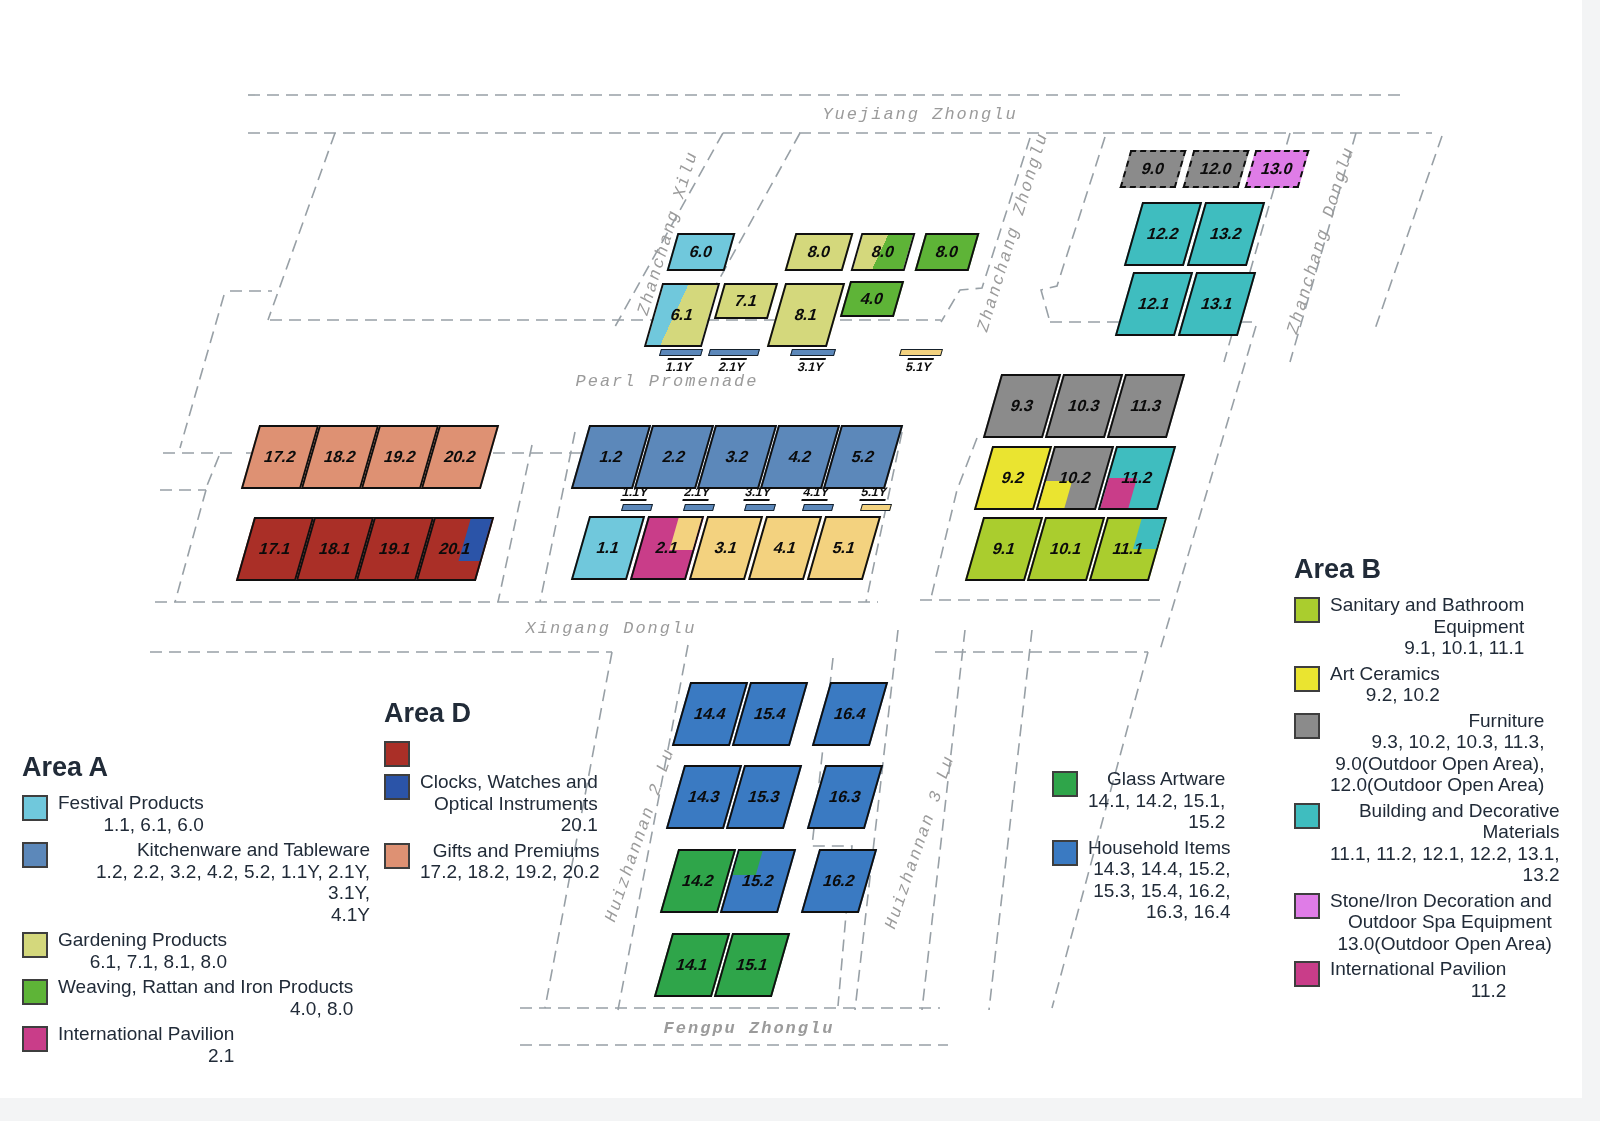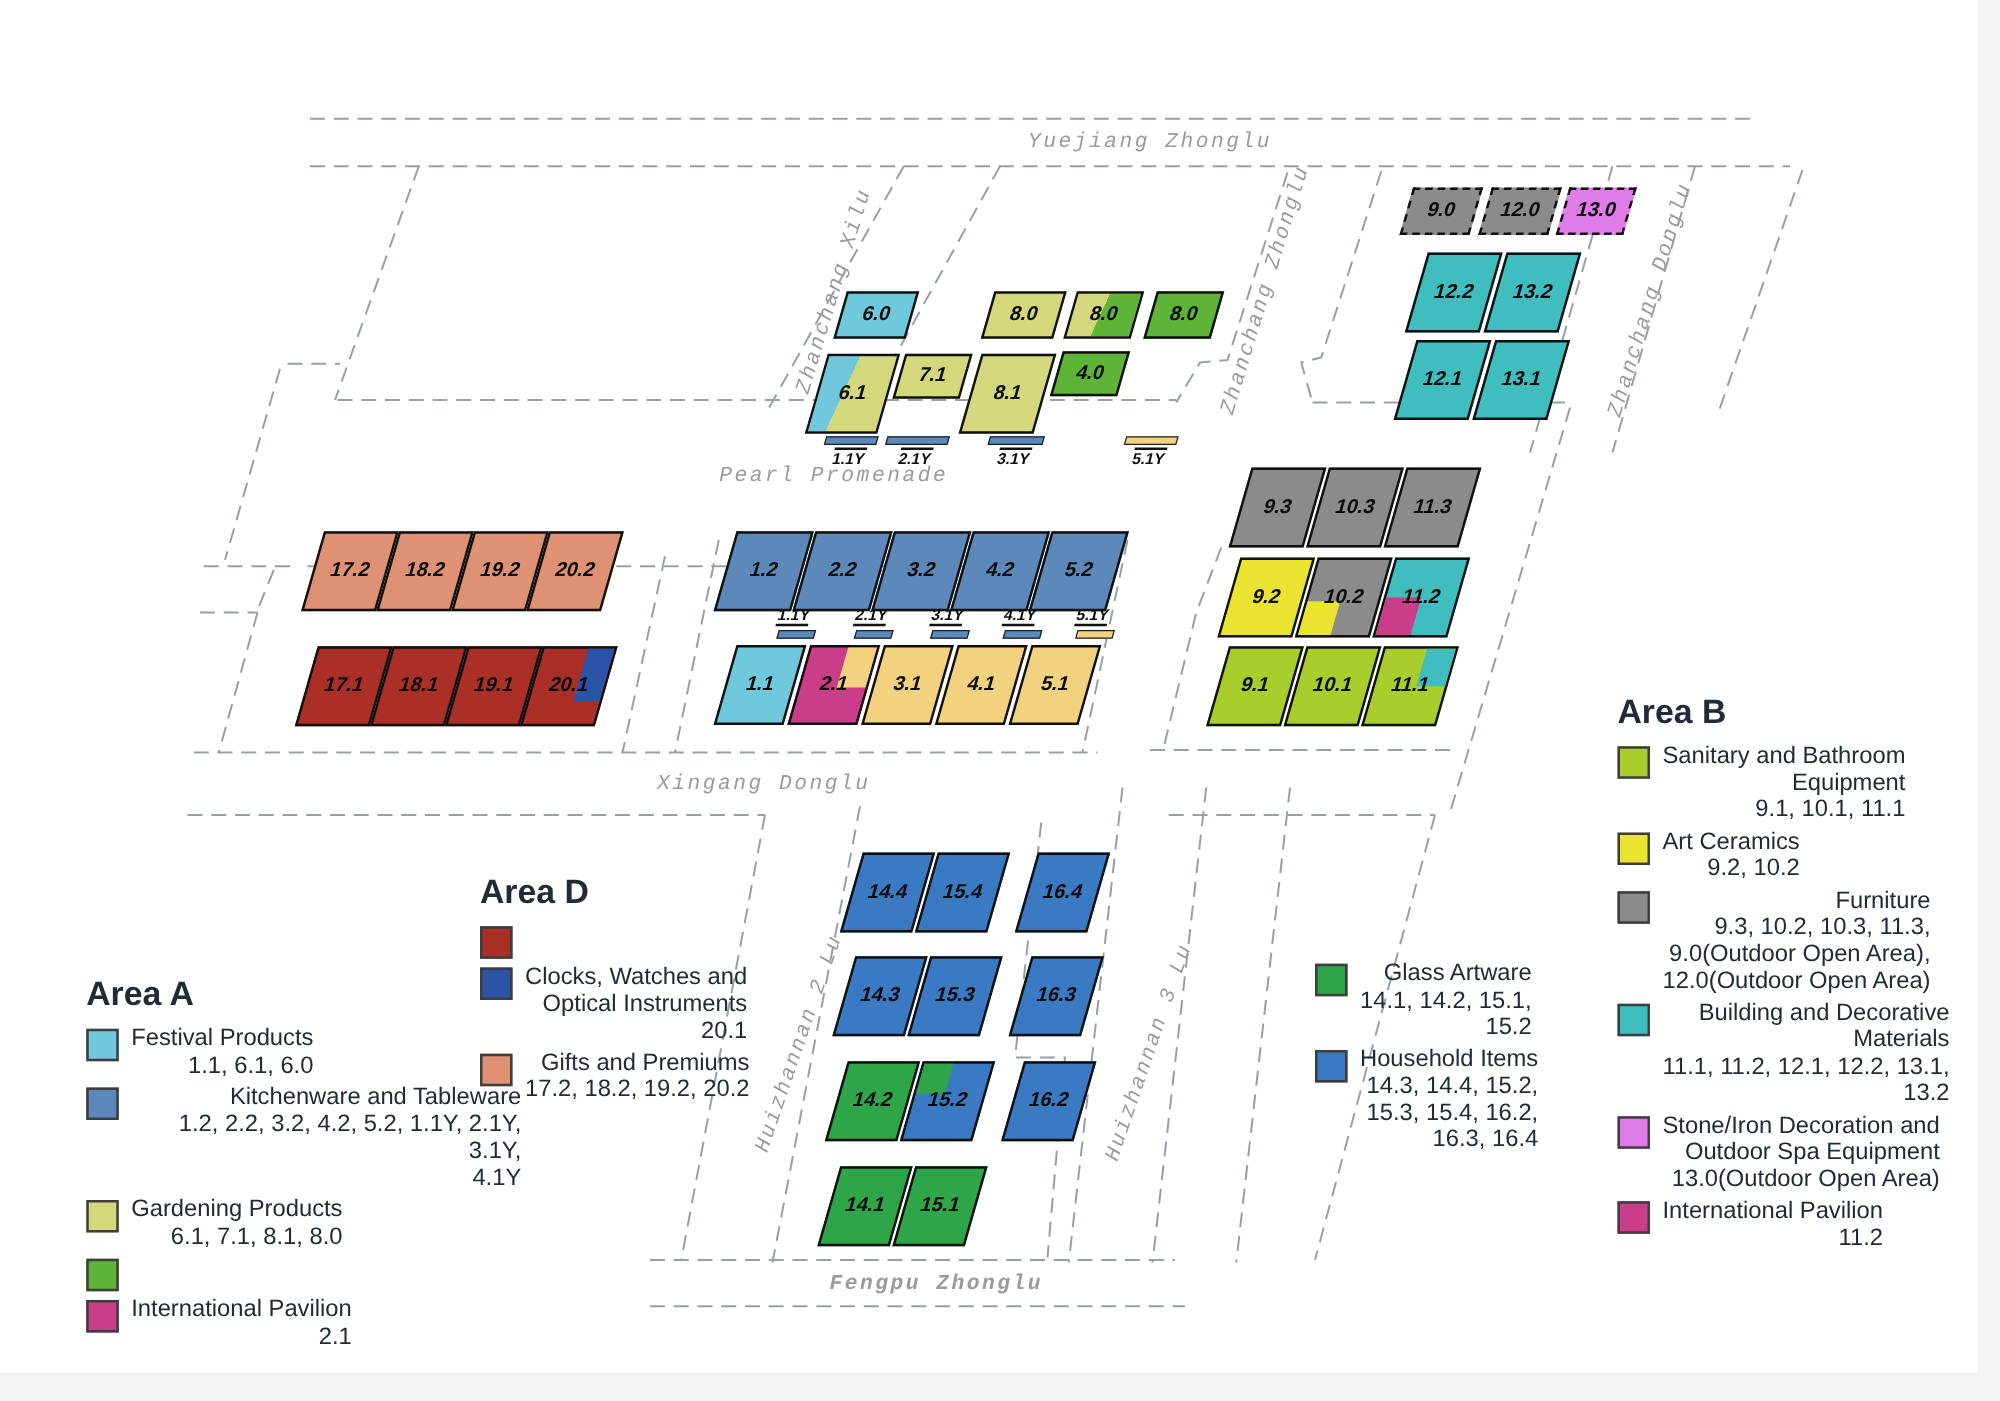--- a/index.html
+++ b/index.html
@@ -266,37 +266,38 @@
       <div class="ybar" style="left: 684px; top: 504px; width: 30px; background: rgb(92, 136, 186);"></div>
       <span class="ylab above" style="left: 697px; top: 485px;">2.1Y</span>
       <div class="ybar" style="left: 745px; top: 504px; width: 30px; background: rgb(92, 136, 186);"></div>
       <span class="ylab above" style="left: 758px; top: 485px;">3.1Y</span>
       <div class="ybar" style="left: 803px; top: 504px; width: 30px; background: rgb(92, 136, 186);"></div>
       <span class="ylab above" style="left: 816px; top: 485px;">4.1Y</span>
       <div class="ybar" style="left: 861px; top: 504px; width: 30px; background: rgb(243, 210, 127);"></div>
       <span class="ylab above" style="left: 874px; top: 485px;">5.1Y</span>
     </div>
   <div id="legend-layer">
-      <div class="legend" style="left: 22px; top: 780px; width: 348px; margin-left: 47px;">
+      <div class="legend" style="left: 22px; top: 752px; width: 348px;">
         <h2>Area A</h2>
         <div class="l-item">
           <div class="l-sw" style="background: rgb(112, 200, 220);"></div>
           <div class="l-txt"><div>Festival Products</div><div>1.1, 6.1, 6.0</div></div>
         </div>
         <div class="l-item">
           <div class="l-sw" style="background: rgb(92, 136, 186);"></div>
           <div class="l-txt"><div>Kitchenware and Tableware</div><div>1.2, 2.2, 3.2, 4.2, 5.2, 1.1Y, 2.1Y, 3.1Y,
 4.1Y</div></div>
         </div>
         <div class="l-item">
           <div class="l-sw" style="background: rgb(212, 216, 124);"></div>
           <div class="l-txt"><div>Gardening Products</div><div>6.1, 7.1, 8.1, 8.0</div></div>
         </div>
         <div class="l-item">
           <div class="l-sw" style="background: rgb(94, 180, 55);"></div>
+          <div class="l-txt"><div>Weaving, Rattan and Iron Products</div><div>4.0, 8.0</div></div>
         </div>
         <div class="l-item">
           <div class="l-sw" style="background: rgb(201, 61, 137);"></div>
           <div class="l-txt"><div>International Pavilion</div><div>2.1</div></div>
         </div>
       </div>
       <div class="legend" style="left: 384px; top: 698px; width: 262px;">
         <h2>Area D</h2>
         <div class="l-item">
           <div class="l-sw" style="background: rgb(170, 47, 39);"></div>

